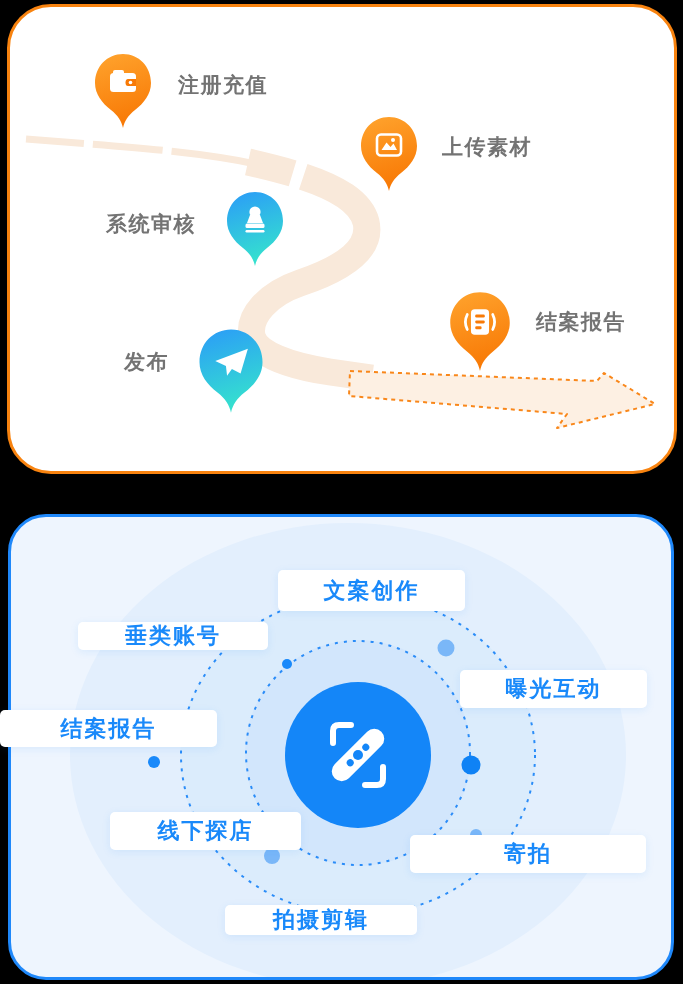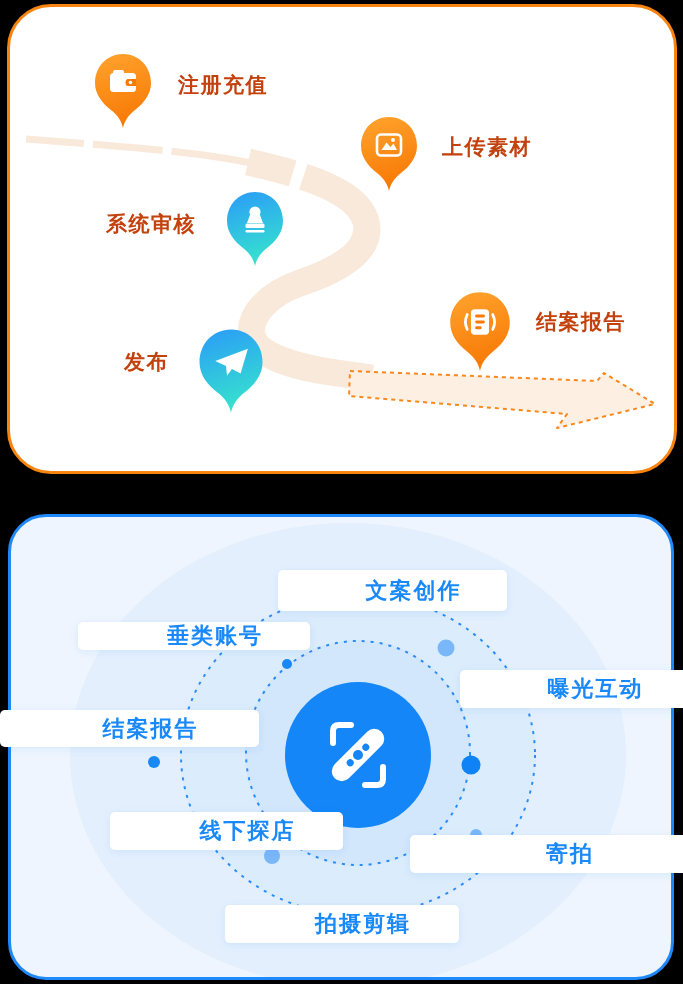--- a/index.html
+++ b/index.html
@@ -10,34 +10,34 @@
   }
   
   .journey-card{
     position:absolute;left:7px;top:4px;width:664px;height:464px;
     background:#fff;border:3px solid #f8830f;border-radius:44px;
   }
   .decor-top{position:absolute;left:0;top:0;width:683px;height:490px;pointer-events:none;}
   .pin{position:absolute;}
   .step-label{
     position:absolute;transform:translateY(-50%);
-    font-weight:bold;font-size:21px;color:#c2410c;letter-spacing:1.5px;white-space:nowrap;
+    font-weight:bold;font-size:21px;color:#737373;letter-spacing:1.5px;white-space:nowrap;
   }
   
   .eco-card{
     position:absolute;left:8px;top:514px;width:660px;height:460px;
     background:#eef5fe;border:3px solid #1f88fa;border-radius:38px;
     overflow:hidden;
   }
   .eco-svg{position:absolute;left:0;top:0;}
   .eco-label{
     position:absolute;background:#ffffff;border-radius:5px;
     color:#1989fa;font-weight:bold;font-size:22px;letter-spacing:2px;
     display:flex;align-items:center;justify-content:center;
-    box-shadow:0 2px 8px rgba(31,136,250,0.10);white-space:nowrap;padding-left:42px;
+    box-shadow:0 2px 8px rgba(31,136,250,0.10);white-space:nowrap;
   }
 </style>
 </head>
 <body>
 
 <div class="journey-card"></div>
 
 <svg class="decor-top" viewBox="0 0 683 490">
   <defs>
     <linearGradient id="gradO" x1="0" y1="0" x2="0.25" y2="1">
@@ -140,13 +140,13 @@
     </g>
   </svg>
 </div>
 
 <div class="eco-label" style="left:278px;top:570px;width:187px;height:41px">文案创作</div>
 <div class="eco-label" style="left:78px;top:622px;width:190px;height:28px">垂类账号</div>
 <div class="eco-label" style="left:460px;top:670px;width:187px;height:38px">曝光互动</div>
 <div class="eco-label" style="left:0px;top:710px;width:217px;height:37px">结案报告</div>
 <div class="eco-label" style="left:110px;top:812px;width:191px;height:38px">线下探店</div>
 <div class="eco-label" style="left:410px;top:835px;width:236px;height:38px">寄拍</div>
-<div class="eco-label" style="left:225px;top:905px;width:192px;height:38px">拍摄剪辑</div>
+<div class="eco-label" style="left:225px;top:905px;width:192px;height:30px">拍摄剪辑</div>
 
 </body></html>

